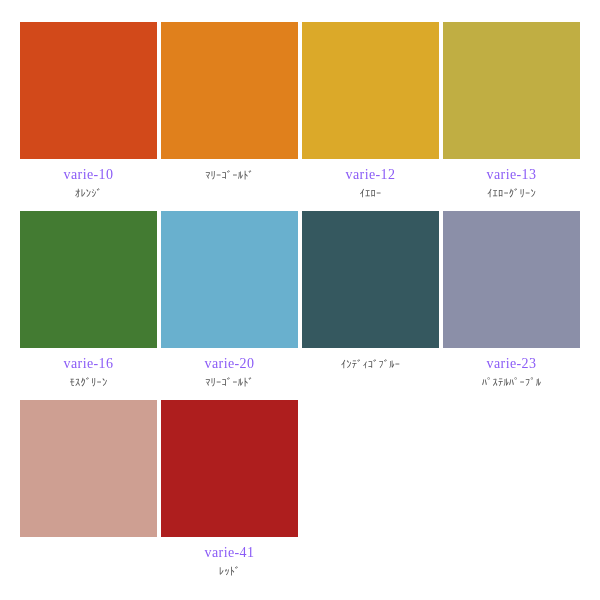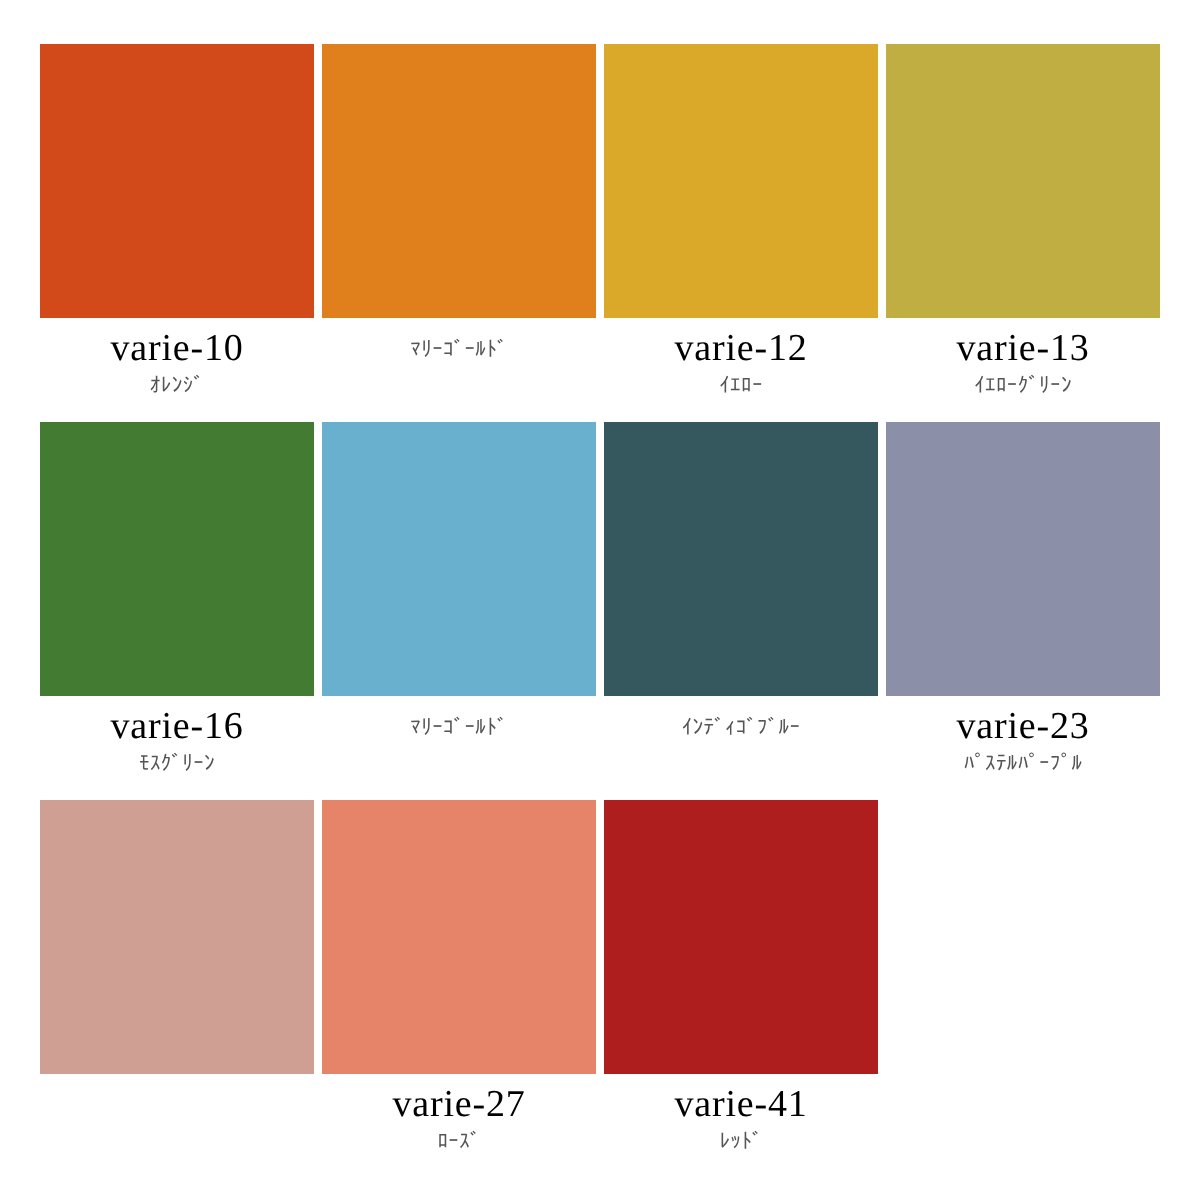--- a/index.html
+++ b/index.html
@@ -50,23 +50,23 @@
 
   .swatch-caption {
     width: 100%;
     text-align: center;
     padding-top: 7px;
   }
 
   .swatch-code {
     display: block;
     font-family: "Liberation Serif", serif;
-    font-size: 19px;
+    font-size: 14px;
     letter-spacing: 0.4px;
-    color: #000000;
+    color: #8b5cf6;
     line-height: 18px;
     white-space: nowrap;
   }
 
   .swatch-name-jp {
     display: block;
     font-family: "Liberation Sans", sans-serif;
     font-size: 10.5px;
     letter-spacing: 0.2px;
     color: #555555;
@@ -119,20 +119,21 @@
     <div class="swatch-cell">
       <span class="swatch-chip" style="background-color: rgb(67, 123, 50);"></span>
       <div class="swatch-caption">
         <span class="swatch-code">varie-16</span>
         <span class="swatch-name-jp">ﾓｽｸﾞﾘｰﾝ</span>
       </div>
     </div>
     <div class="swatch-cell">
       <span class="swatch-chip" style="background-color: rgb(105, 176, 206);"></span>
       <div class="swatch-caption">
+        <span class="swatch-code">varie-20</span>
         <span class="swatch-name-jp">ﾏﾘｰｺﾞｰﾙﾄﾞ</span>
       </div>
     </div>
     <div class="swatch-cell">
       <span class="swatch-chip" style="background-color: rgb(53, 88, 95);"></span>
       <div class="swatch-caption">
         <span class="swatch-name-jp">ｲﾝﾃﾞｨｺﾞﾌﾞﾙｰ</span>
       </div>
     </div>
     <div class="swatch-cell">
@@ -142,27 +143,20 @@
         <span class="swatch-name-jp">ﾊﾟｽﾃﾙﾊﾟｰﾌﾟﾙ</span>
       </div>
     </div>
   </div>
 
   <div class="swatch-row">
     <div class="swatch-cell">
       <span class="swatch-chip" style="background-color: rgb(206, 159, 146);"></span>
     </div>
     <div class="swatch-cell">
-      <span class="swatch-chip" style="background-color: rgb(229, 132, 104);"></span>
-      <div class="swatch-caption">
-        <span class="swatch-code">varie-27</span>
-        <span class="swatch-name-jp">ﾛｰｽﾞ</span>
-      </div>
-    </div>
-    <div class="swatch-cell">
       <span class="swatch-chip" style="background-color: rgb(174, 30, 30);"></span>
       <div class="swatch-caption">
         <span class="swatch-code">varie-41</span>
         <span class="swatch-name-jp">ﾚｯﾄﾞ</span>
       </div>
     </div>
     <div class="swatch-cell is-empty">
       <span class="swatch-chip"></span>
       <div class="swatch-caption">
         <span class="swatch-code"></span>

